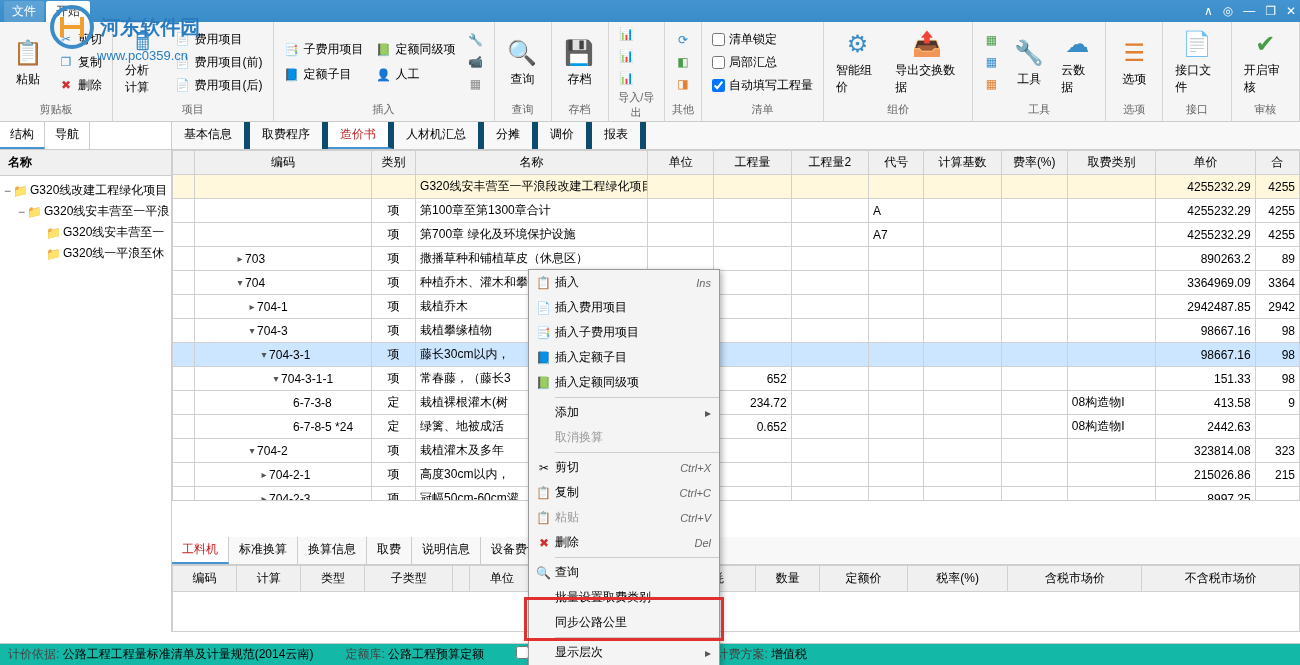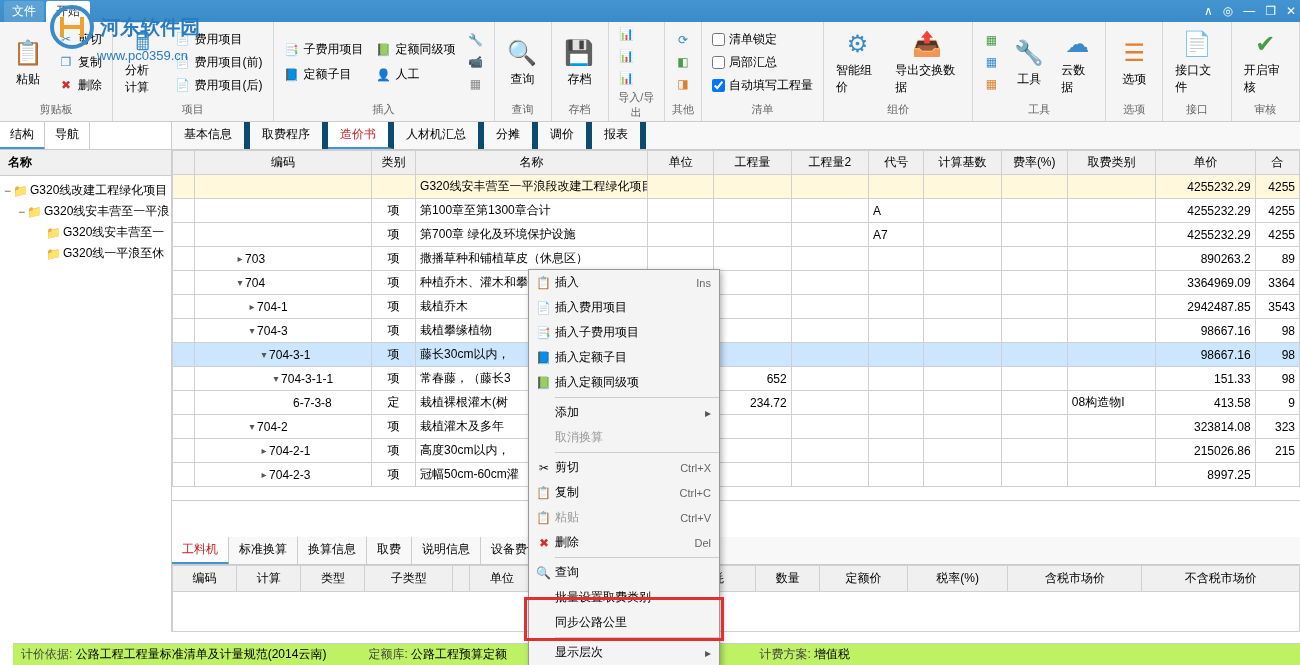--- a/index.html
+++ b/index.html
@@ -59,35 +59,35 @@
 .row-sel { background: #cce6ff; }
 .tree-cell { display: flex; align-items: center; }
 .tree-cell .exp { width: 10px; text-align: center; cursor: pointer; color: #555; font-size: 10px; }
 
 
 .context-menu { position: absolute; top: 269px; left: 528px; width: 192px; background: #f4f4f4; border: 1px solid #999; box-shadow: 2px 2px 6px rgba(0,0,0,0.3); z-index: 200; }
 .context-menu .row { display: flex; align-items: center; padding: 4px 8px 4px 4px; cursor: pointer; }
 .context-menu .row.disabled { color: #999; }
 .context-menu .ico-col { width: 22px; text-align: center; }
 .context-menu .txt { flex: 1; }
-.context-menu .sc { color: #666; font-size: 11px; }
+.context-menu .sc { color: #666; font-size: 11px; font-style: italic; }
 .context-menu .sep { height: 1px; background: #ccc; margin: 2px 0 2px 26px; }
 .context-menu .arrow { color: #555; }
 .red-box { position: absolute; border: 3px solid #e03030; top: 597px; left: 524px; width: 200px; height: 44px; z-index: 201; pointer-events: none; }
 
 
 .bottom-section { border-top: 1px solid #ccc; }
 .bottom-tabs { display: flex; background: #f8f8f8; border-bottom: 1px solid #ccc; margin-top: 36px; }
 .bottom-tab { padding: 4px 10px; border-right: 1px solid #ccc; cursor: pointer; }
 .bottom-tab.active { color: #c02020; border-bottom: 2px solid #4394d0; background: #fff; }
 table.bottom-grid { border-collapse: collapse; width: 100%; }
 table.bottom-grid th { border: 1px solid #d0d0d0; background: #f0f0f0; padding: 4px; font-weight: normal; font-size: 12px; }
 
 
-.statusbar { position: absolute; bottom: 0; left: 0; right: 0; height: 22px; background: #bef264; border-top: 1px solid #ccc; display: flex; align-items: center; padding: 0 8px; gap: 42px; font-size: 12px; margin-left: 13px; }
+.statusbar { position: absolute; bottom: 0; left: 0; right: 0; height: 22px; background: #14b8a6; border-top: 1px solid #ccc; display: flex; align-items: center; padding: 0 8px; gap: 32px; font-size: 12px; }
 .statusbar .lbl { color: #444; }
 
 
 .c-blue { color: #3a8cc9; }
 .c-orange { color: #e08030; }
 .c-green { color: #4a9b4a; }
 .c-red { color: #d03030; }
 .c-gray { color: #888; }
 </style>
 </head>
@@ -522,21 +522,21 @@
               <td class="ctr">项</td>
               <td>栽植乔木</td>
               <td class="num"></td>
               <td class="num"></td>
               <td class="num"></td>
               <td></td>
               <td></td>
               <td></td>
               <td></td>
               <td class="num">2942487.85</td>
-              <td class="num">3543</td>
+              <td class="num">2942</td>
             </tr>
             <tr>
               <td></td>
               <td>
                 <span class="tree-cell" style="padding-left:48px"><span class="exp">▾</span>704-3</span>
               </td>
               <td class="ctr">项</td>
               <td>栽植攀缘植物</td>
               <td class="num"></td>
               <td class="num"></td>
@@ -591,20 +591,37 @@
               <td>栽植裸根灌木(树</td>
               <td class="num"></td>
               <td class="num">234.72</td>
               <td class="num"></td>
               <td></td>
               <td></td>
               <td></td>
               <td>08构造物I</td>
               <td class="num">413.58</td>
               <td class="num">9</td>
+            </tr>
+            <tr>
+              <td></td>
+              <td>
+                <span class="tree-cell" style="padding-left:84px"><span class="exp"></span>6-7-8-5 *24</span>
+              </td>
+              <td class="ctr">定</td>
+              <td>绿篱、地被成活</td>
+              <td class="num"></td>
+              <td class="num">0.652</td>
+              <td class="num"></td>
+              <td></td>
+              <td></td>
+              <td></td>
+              <td>08构造物I</td>
+              <td class="num">2442.63</td>
+              <td class="num"></td>
             </tr>
             <tr>
               <td></td>
               <td>
                 <span class="tree-cell" style="padding-left:48px"><span class="exp">▾</span>704-2</span>
               </td>
               <td class="ctr">项</td>
               <td>栽植灌木及多年</td>
               <td class="num"></td>
               <td class="num"></td>

